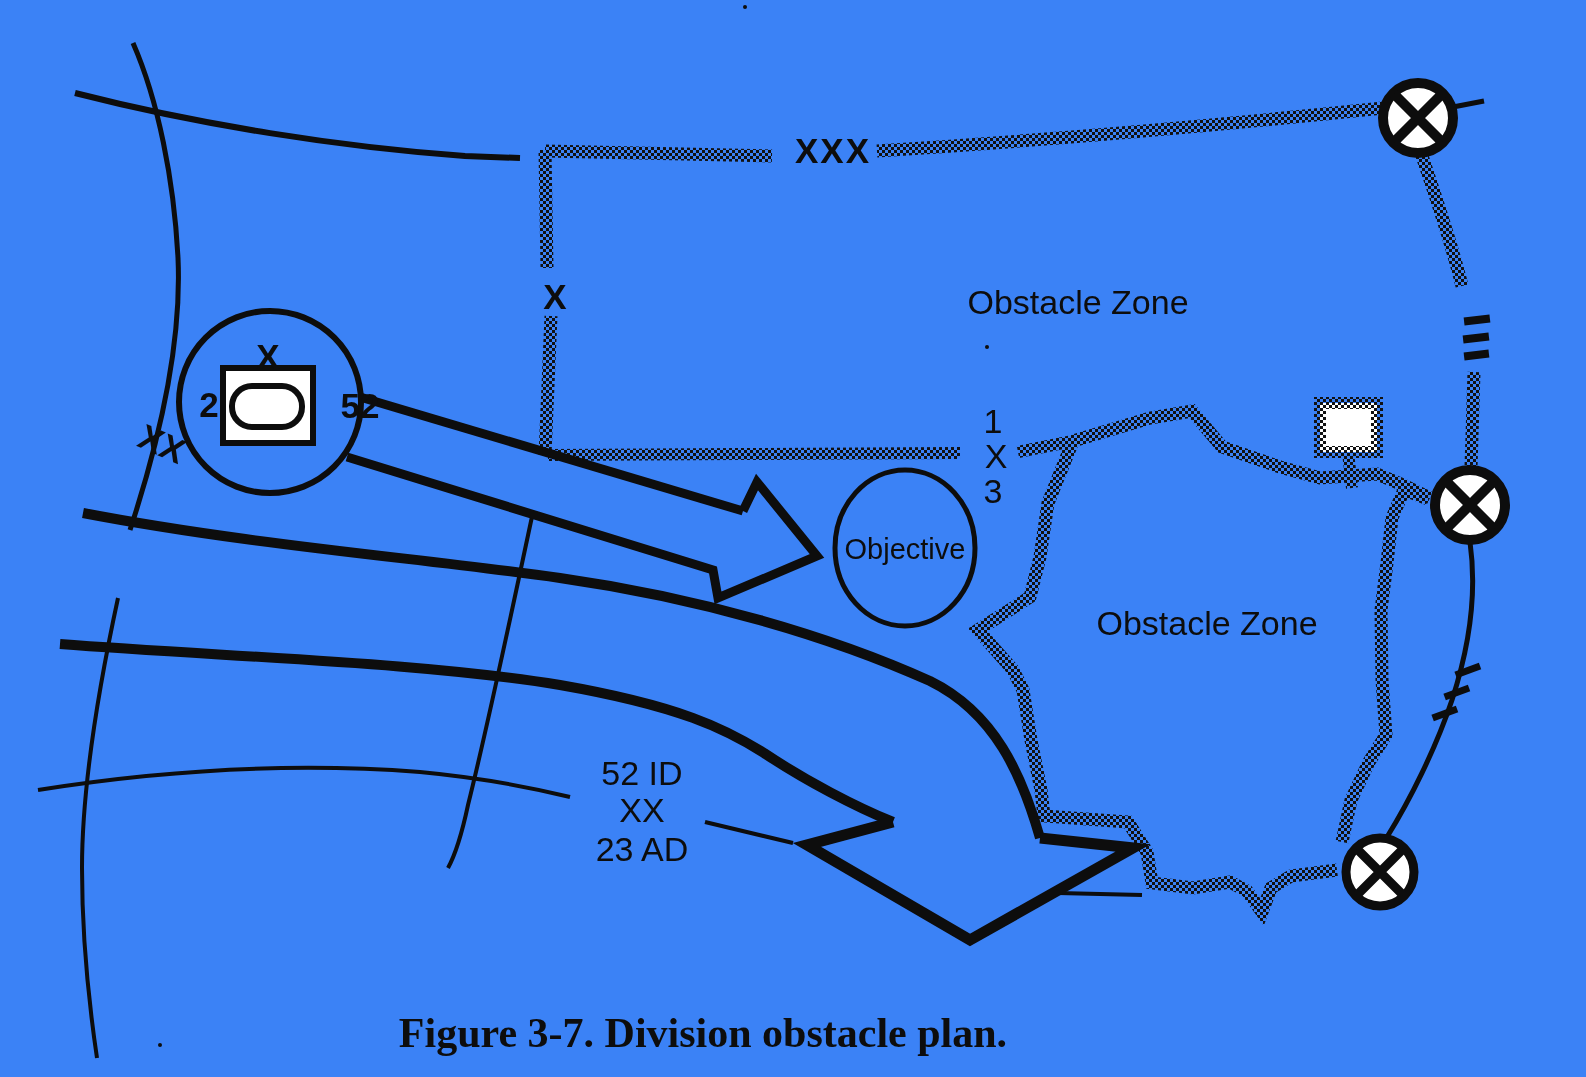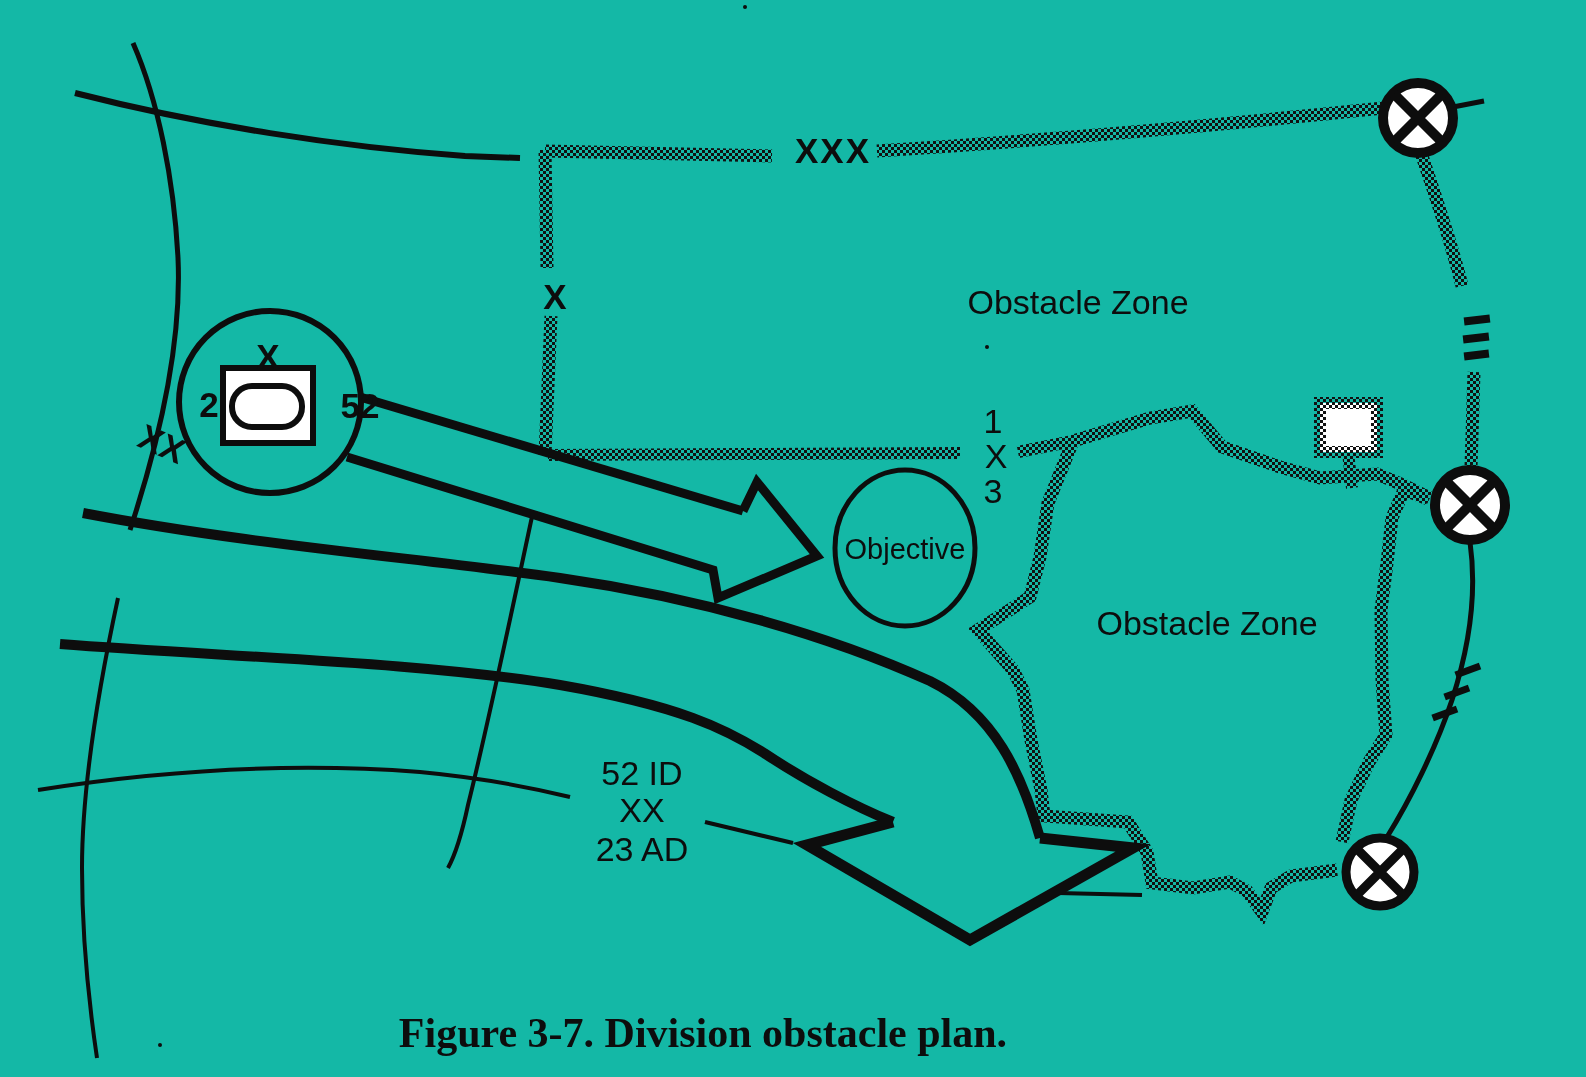--- a/index.html
+++ b/index.html
@@ -1,19 +1,19 @@
 <!DOCTYPE html>
 <html><head>
 <meta charset="utf-8">
 <style>
   html,body{margin:0;padding:0;background:#e8e8e8;}
   .page{
     position:relative;
     width:1586px;height:1077px;
-    background:#14b8a6;
+    background:#3b82f6;
     font-family:"Liberation Sans",sans-serif;
     overflow:hidden;
   }
   .page svg{position:absolute;left:0;top:0;}
   text{fill:#0d0d0d;}
   .map-label{font-size:35px;font-weight:bold;}
   .map-label-reg{font-size:29px;font-weight:normal;}
   .caption-text{font-family:"Liberation Serif",serif;font-size:42px;font-weight:bold;}
 </style>
 </head>

